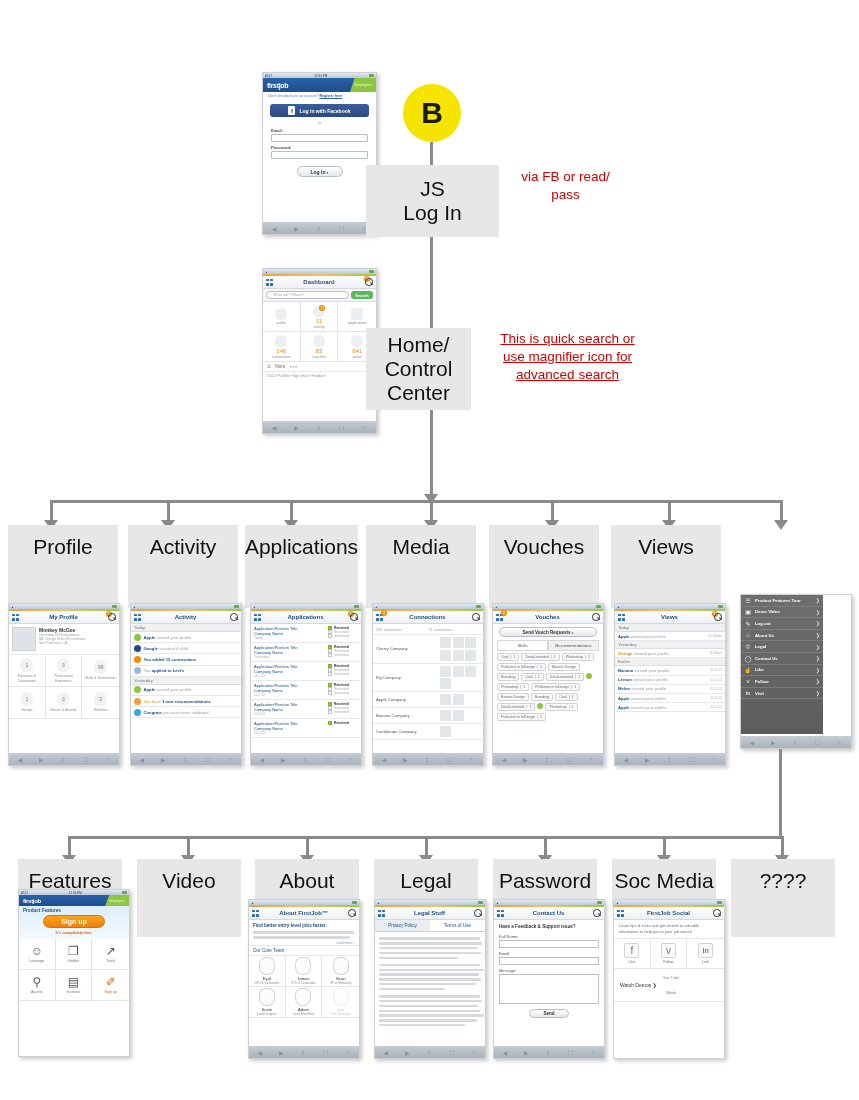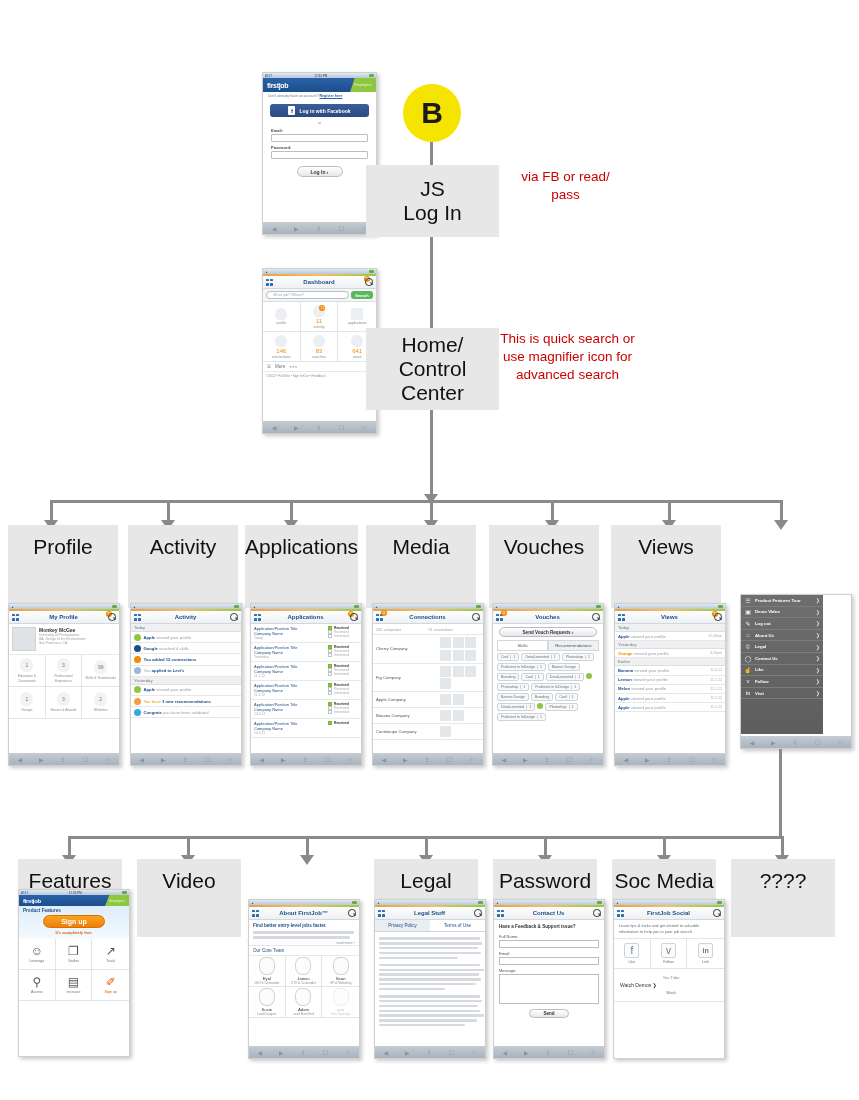--- a/index.html
+++ b/index.html
@@ -351,23 +351,23 @@
     <div class="foot-note">©2012 • Full Site • Sign In/Out • Feedback</div>
     <div class="toolbar">
       <span>◀</span>
       <span>▶</span>
       <span>⇧</span>
       <span>☐</span>
       <span>☉</span>
     </div>
   </div>
 
-  <div class="node big" style="left:366px; top:328px; width:133px; height:82px;">Home/
+  <div class="node big" style="left:366px; top:328px; width:105px; height:82px;">Home/
 Control Center</div>
-  <div class="annot" style="left:500px; top:330px; width:135px;">This is quick
+  <div class="annot" style="left:500px; top:330px; width:135px;text-decoration:underline;">This is quick
 search or use
 magnifier icon for
 advanced search</div>
 
   <div class="vline" style="left:430px; top:410px; height:95px;"></div>
   <div class="arrow" style="left:424px; top:494px;"></div>
 
   <div class="hline" style="left:50px; top:500px; width:730px;"></div>
 
   <div class="vline" style="left:50px; top:500px; height:22px;"></div>
@@ -959,20 +959,21 @@
   <div class="arrow" style="left:419px; top:855px;"></div>
   <div class="vline" style="left:544px; top:836px; height:22px;"></div>
   <div class="arrow" style="left:538px; top:855px;"></div>
   <div class="vline" style="left:663px; top:836px; height:22px;"></div>
   <div class="arrow" style="left:657px; top:855px;"></div>
   <div class="vline" style="left:781px; top:836px; height:22px;"></div>
   <div class="arrow" style="left:775px; top:855px;"></div>
 
   <div class="node cat" style="left:18px; top:859px; width:104px; height:62px;">Features</div>
   <div class="node cat" style="left:137px; top:859px; width:104px; height:78px;">Video</div>
+  <div class="node cat" style="left:255px; top:859px; width:104px; height:48px;">About</div>
   <div class="node cat" style="left:374px; top:859px; width:104px; height:48px;">Legal</div>
   <div class="node cat" style="left:493px; top:859px; width:104px; height:48px;">Password</div>
   <div class="node cat" style="left:612px; top:859px; width:104px; height:48px;">Soc Media</div>
   <div class="node cat" style="left:731px; top:859px; width:104px; height:78px;">????</div>
 
   <div class="phone" style="left:18px; top:889px; width:112px; height:168px;">
     <div class="statusbar">
       <span class="sb-l">AT&amp;T</span>
       <span>12:34 PM</span>
       <span class="sb-dot"></span>

